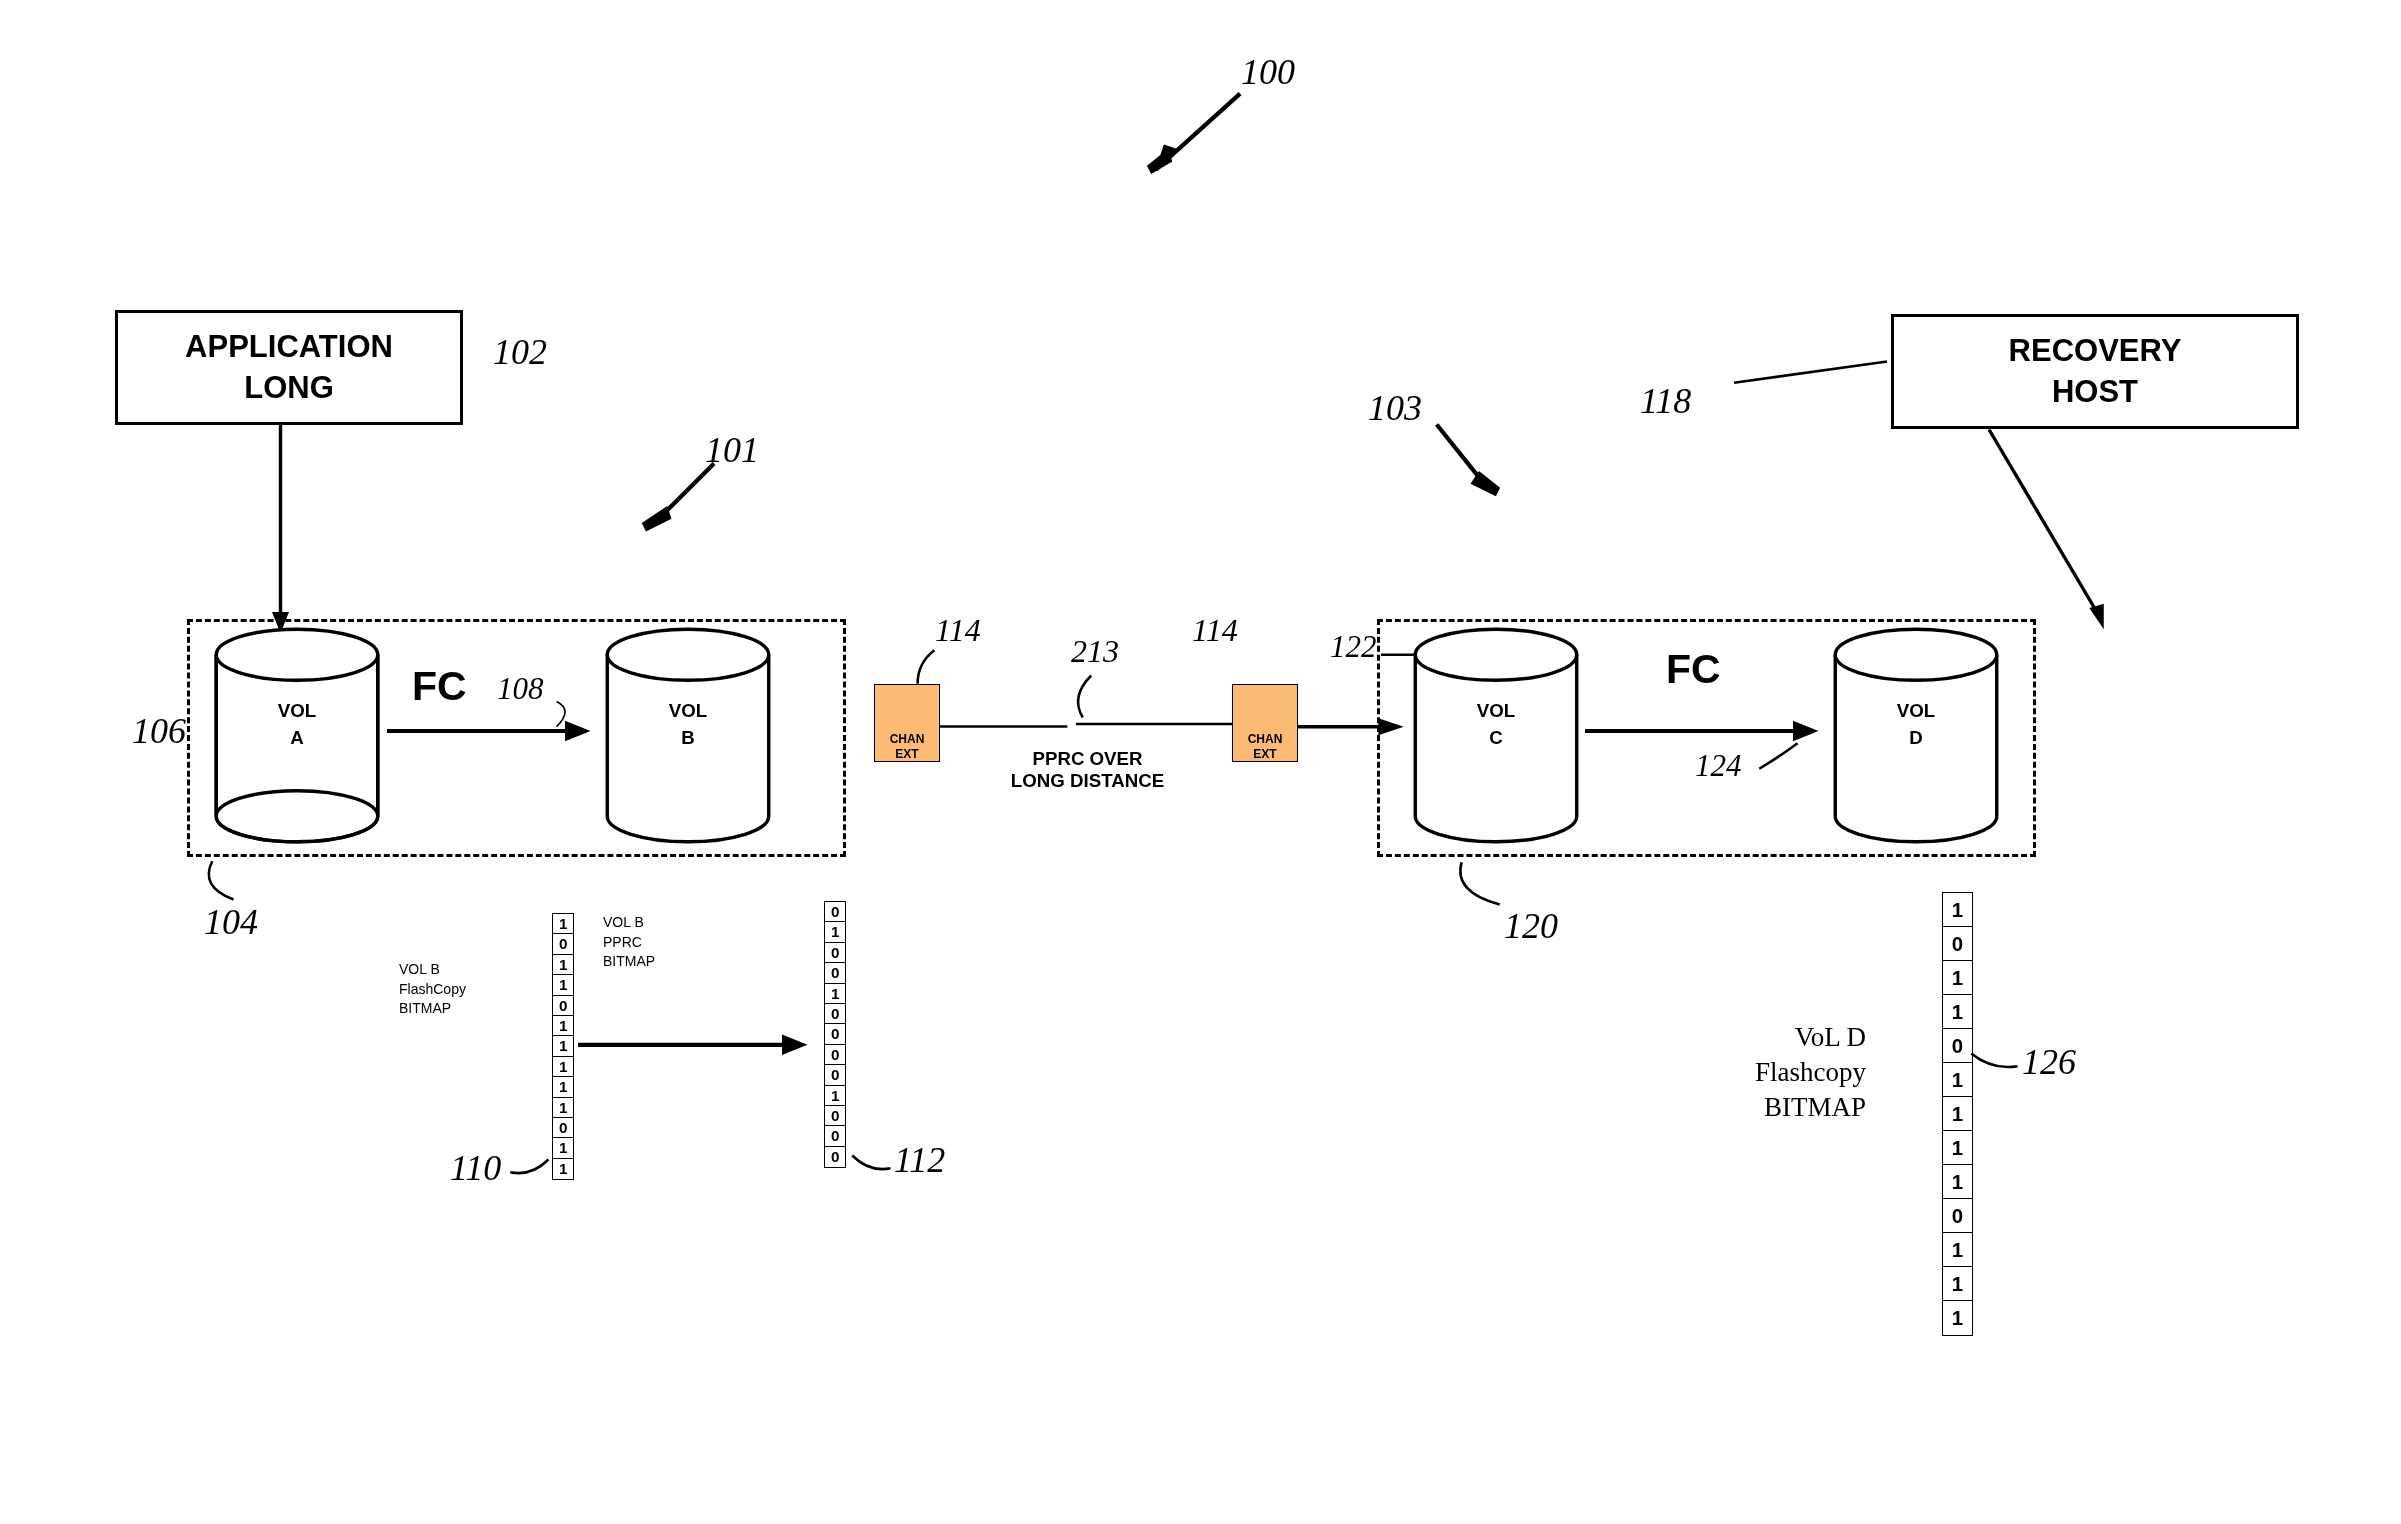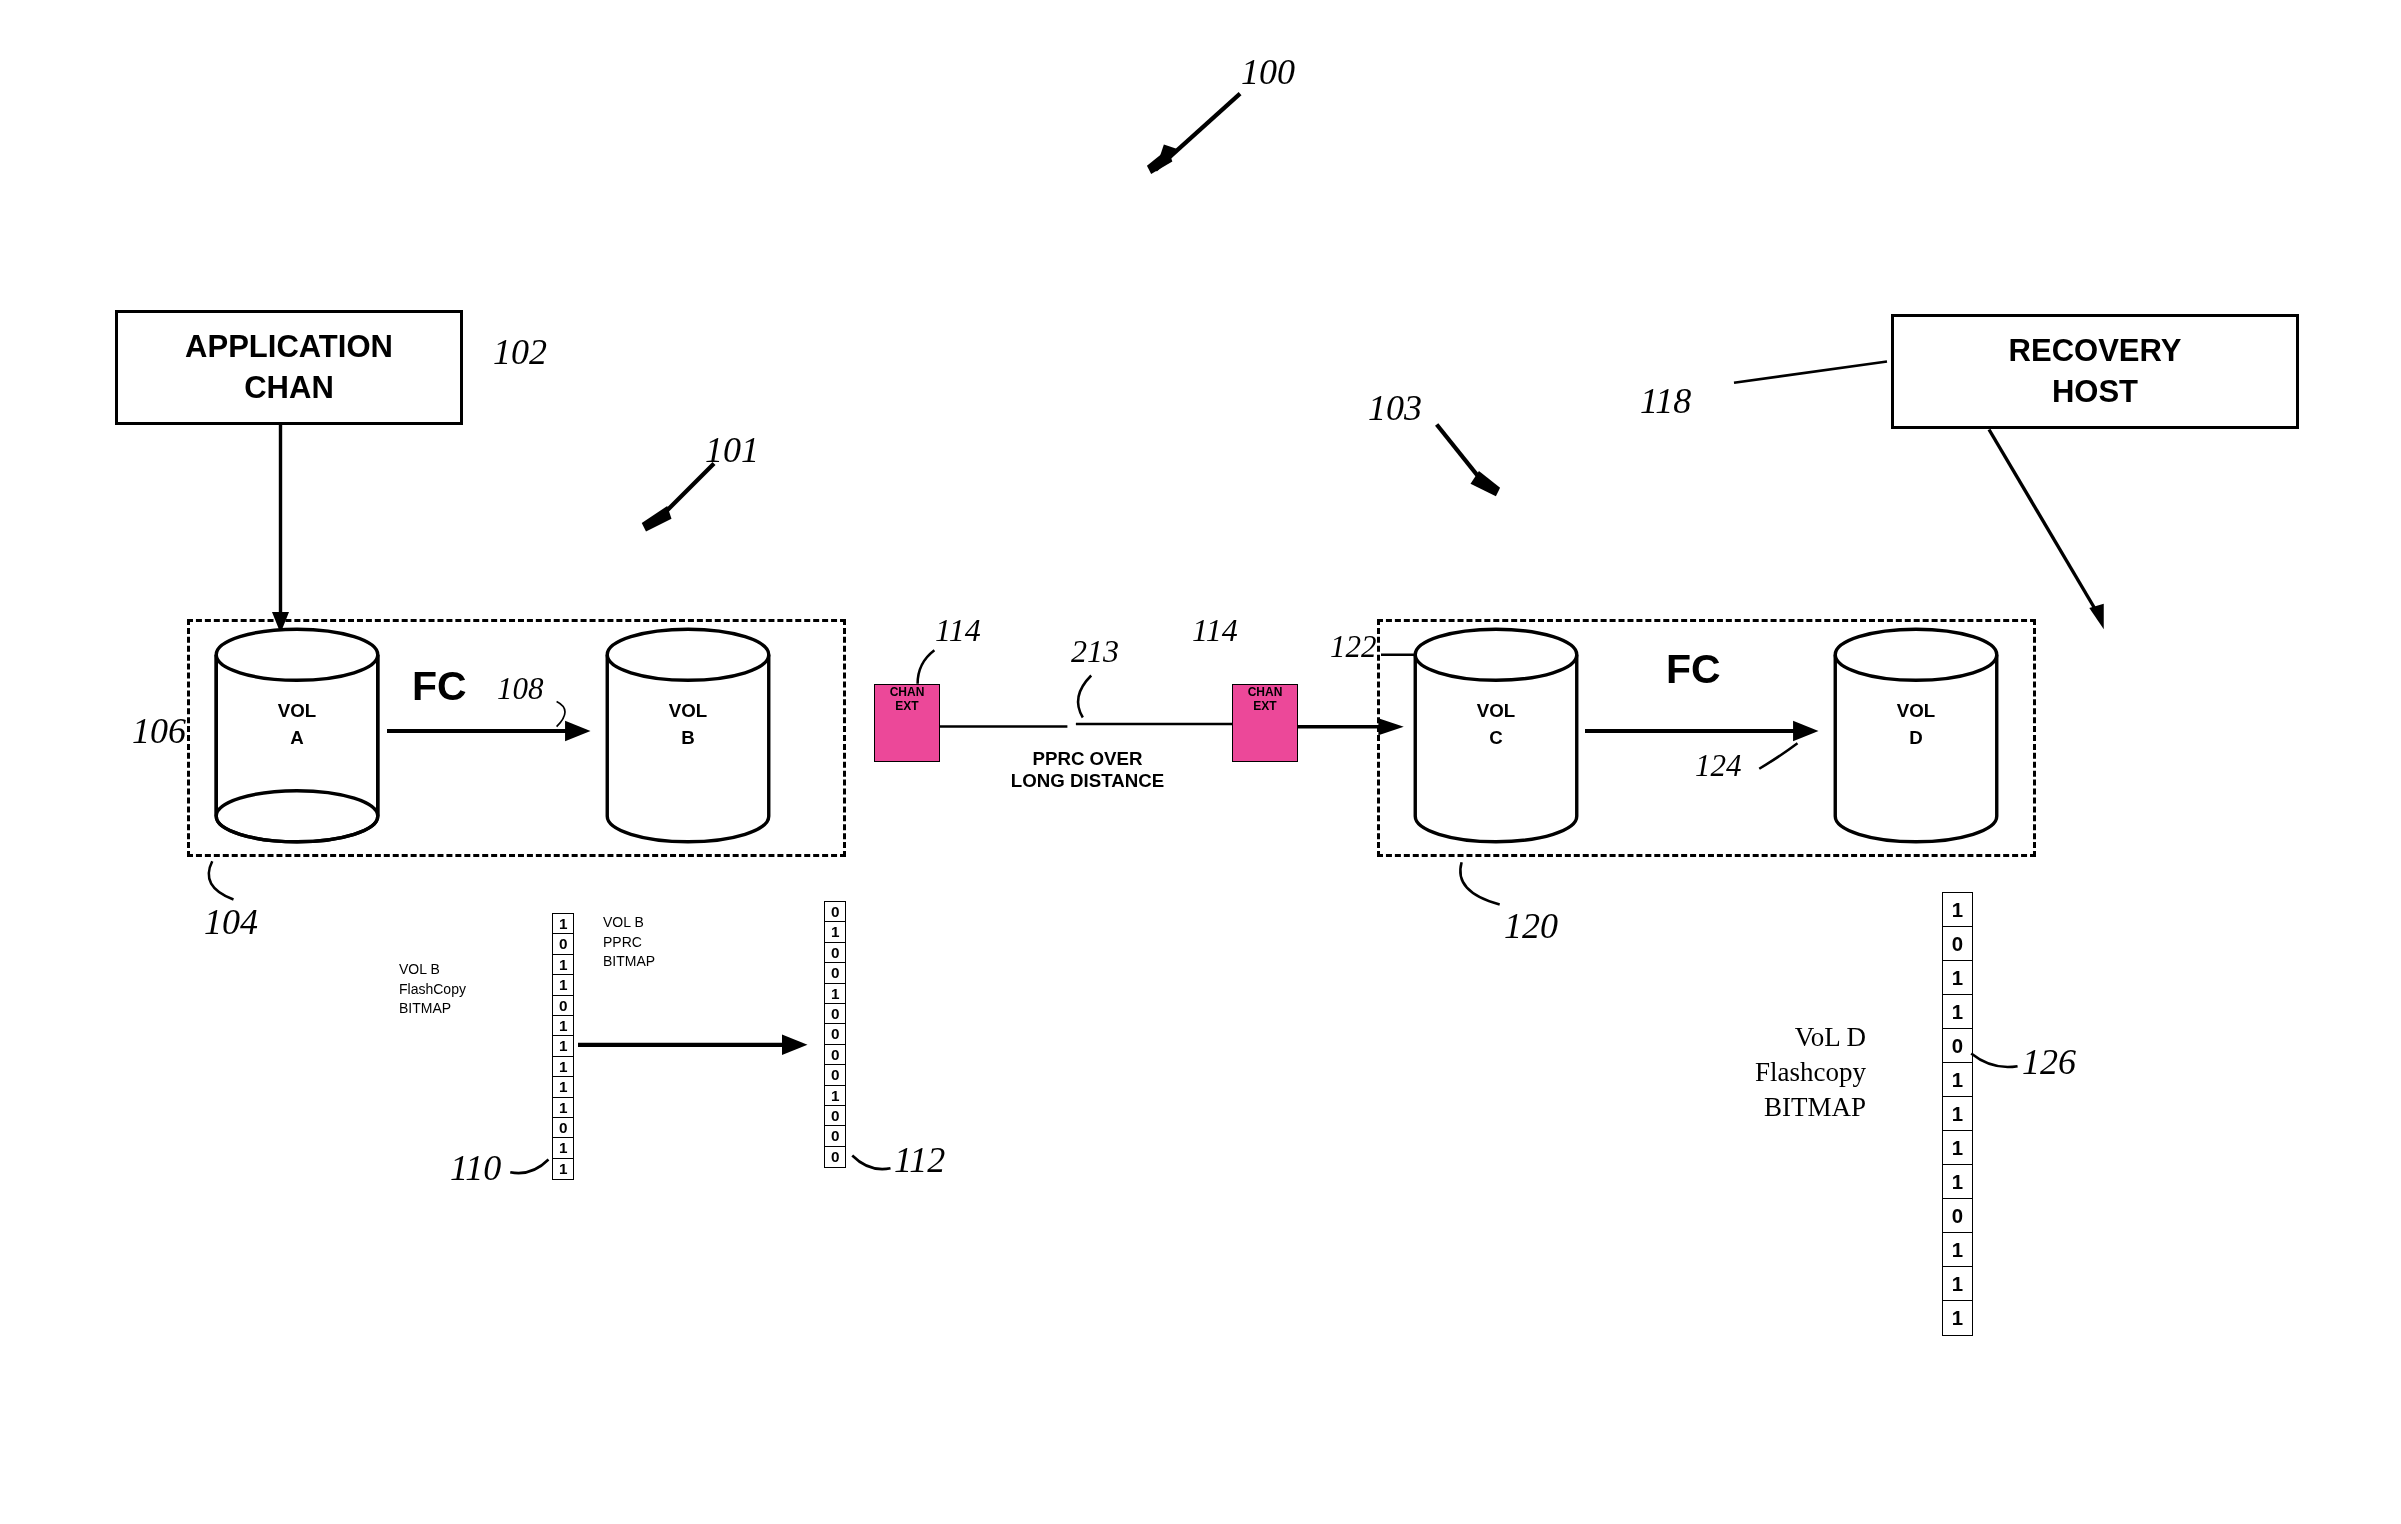--- a/index.html
+++ b/index.html
@@ -63,24 +63,24 @@
     }
     
     .fc-label {
       position: absolute;
       font-weight: bold;
       font-size: 41px;
     }
     
     .chan-ext-box {
       position: absolute;
-      background: #ec4899;
+      background: #fdba74;
       border: 1.7px solid black;
       display: flex;
-      align-items: flex-start;
+      align-items: flex-end;
       justify-content: center;
       text-align: center;
       font-size: 12px;
       font-weight: bold;
       line-height: 1.2;
     }
     
     .ref-label {
       position: absolute;
       font-style: italic;
@@ -145,21 +145,21 @@
 
   <div class="ref-label" style="left: 1241px; top: 51px;">100</div>
   <svg class="arrow-line" style="left: 1130px; top: 85px; width: 127px; height: 102px;" viewBox="0 0 150 120" width="127" height="102">
     <line x1="130" y1="10" x2="30" y2="100" stroke="black" stroke-width="5"></line>
     <polygon points="30,100 55,75 40,70" fill="black"></polygon>
     <polygon points="25,105 50,90 45,75 20,95" fill="black"></polygon>
   </svg>
 
   <div class="host-box" style="left: 115px; top: 310px; width: 348px; height: 115px;">
     <span style="white-space: pre-line;">APPLICATION
-CHAN</span>
+LONG</span>
   </div>
   <div class="ref-label" style="left: 493px; top: 331px;">102</div>
   <svg style="position:absolute; left: 238px; top: 425px; width: 85px; height: 221px;" viewBox="0 0 100 260" width="85" height="221">
     <line x1="50" y1="0" x2="50" y2="230" stroke="black" stroke-width="4"></line>
     <polygon points="50,245 40,220 60,220" fill="black"></polygon>
   </svg>
 
   <div class="ref-label" style="left: 705px; top: 429px;">101</div>
   <svg class="arrow-line" style="left: 629px; top: 455px; width: 102px; height: 85px;" viewBox="0 0 120 100" width="102" height="85">
     <line x1="100" y1="10" x2="30" y2="80" stroke="black" stroke-width="5"></line>

